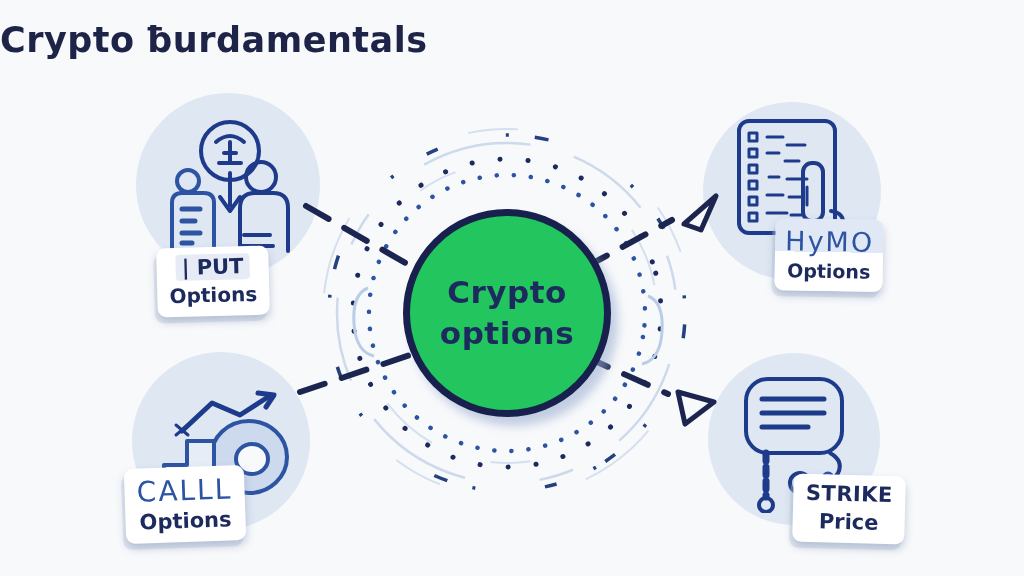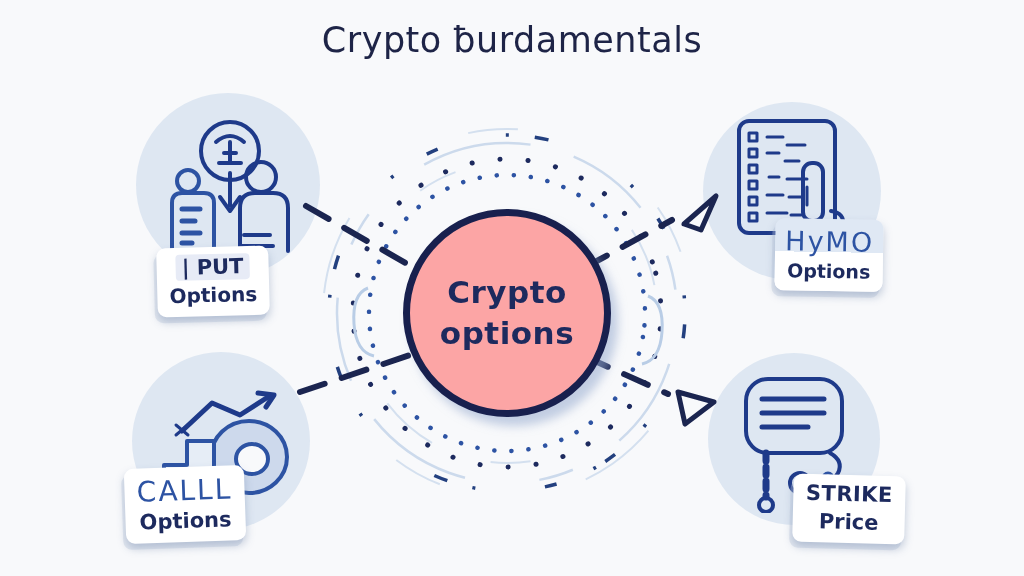--- a/index.html
+++ b/index.html
@@ -6,36 +6,36 @@
   body{
     width:1024px;height:576px;position:relative;overflow:hidden;
     background:#f8f9fb;
     font-family:"DejaVu Sans","Liberation Sans",sans-serif;
     color:#1d2a5e;
   }
   .abs{position:absolute;}
 
   
   .title{
-    left:0;top:20px;width:1024px;text-align:center;
-    font-size:35px;font-weight:normal;color:#1e2447;letter-spacing:.5px;
+    left:0;top:20px;width:1024px;
+    font-size:35px;font-weight:bold;color:#1e2447;letter-spacing:.5px;
   }
 
   
   .node-circle{
     border-radius:50%;
     background:#dee7f2;
     display:flex;align-items:center;justify-content:center;
   }
   .node-circle svg{display:block;}
 
   
   .center-node{
     left:403px;top:209px;width:208px;height:208px;border-radius:50%;
-    background:#fca5a5;border:7px solid #18204e;box-sizing:border-box;
+    background:#22c55e;border:7px solid #18204e;box-sizing:border-box;
     box-shadow:7px 9px 10px rgba(150,170,205,.55);
     display:flex;flex-direction:column;align-items:center;justify-content:center;
     z-index:4;
   }
   .center-node .line{
     font-size:31px;font-weight:bold;color:#1d2a5e;line-height:1.32;letter-spacing:.5px;
   }
 
   
   .card{

